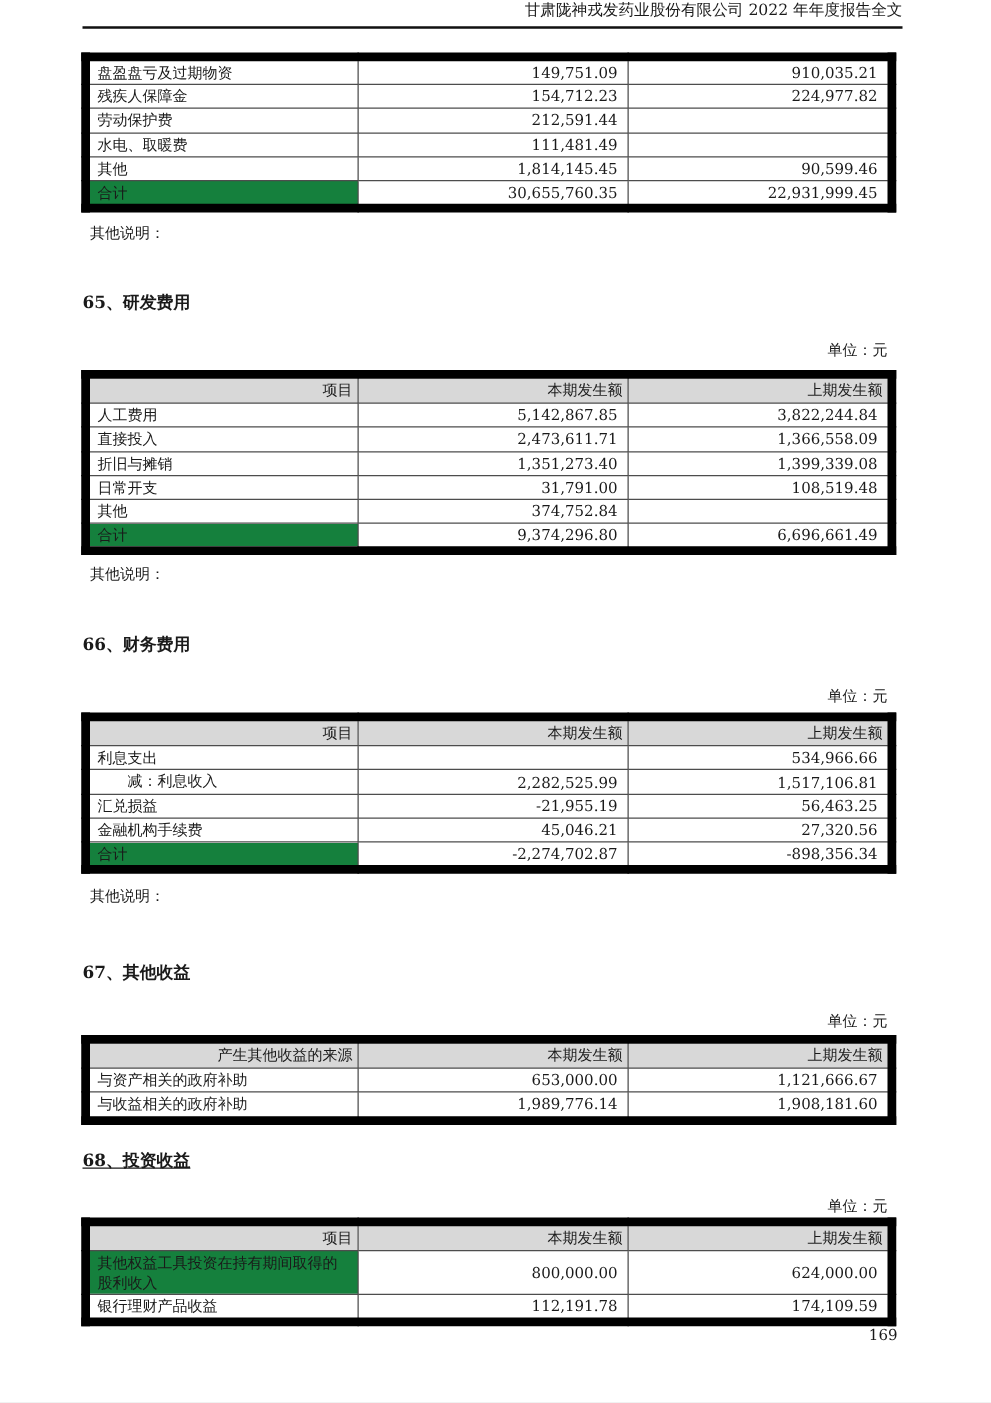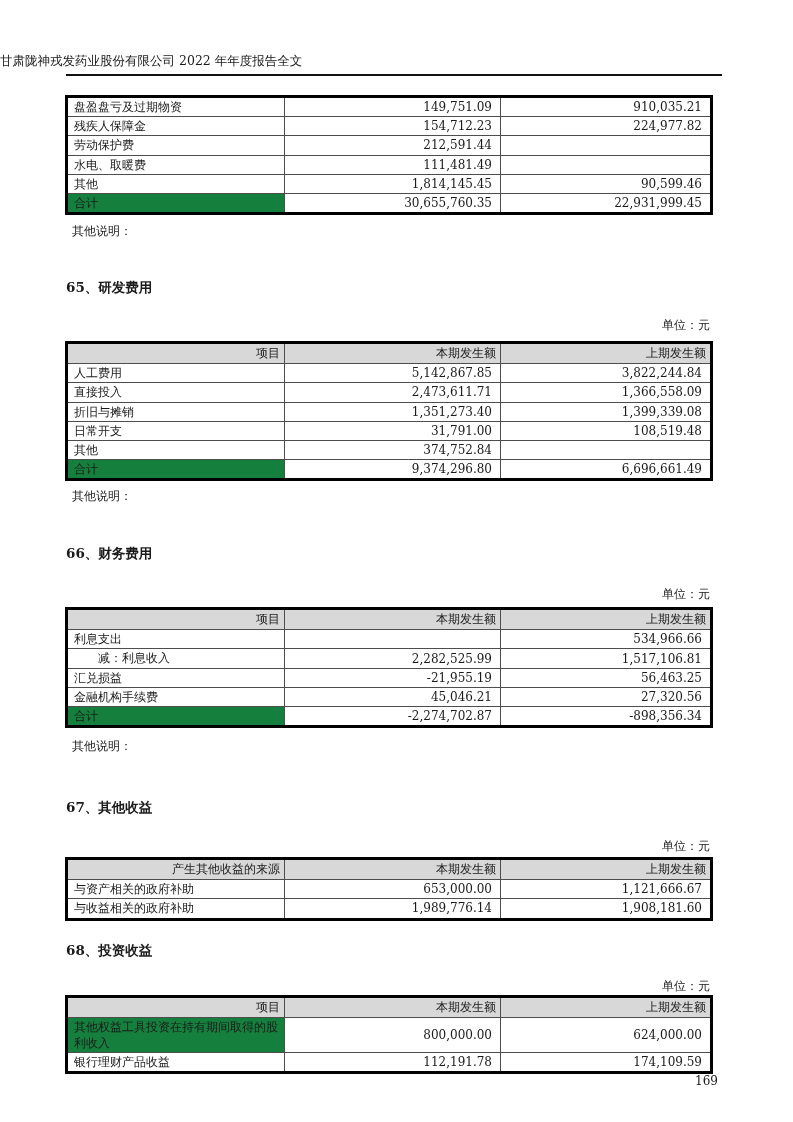--- a/index.html
+++ b/index.html
@@ -2,23 +2,23 @@
 <html><head>
 <meta charset="utf-8">
 <style>
   * { margin:0; padding:0; box-sizing:border-box; }
   html,body { background:#e8e8e8; }
   .page {
     width:793px; height:1122px; background:#ffffff; position:relative;
     font-family:"DejaVu Serif","Liberation Serif",serif; color:#1a1a1a;
     overflow:hidden; margin:0 auto;
   }
-  .doc-header { padding-top:53px; width:722px; font-size:12.5px; line-height:15px; }
+  .doc-header { width:722px; text-align:right; font-size:12.5px; line-height:15px; }
   .header-rule { margin:6px 0 0 66px; width:656px; height:2px; background:#111; }
-  .fin-table { border-collapse:collapse; table-layout:fixed; width:645px; margin-left:65px; border:3px solid #000000; }
+  .fin-table { border-collapse:collapse; table-layout:fixed; width:645px; margin-left:65px; border:7px solid #000000; }
   .fin-table th, .fin-table td { border:1px solid #4d4d4d; font-size:12px; overflow:hidden; vertical-align:middle; }
   .fin-table th { height:20px; font-weight:normal; background:#d8d8d8; text-align:right; padding:1px 4px; }
   .fin-table td.label { height:17px; text-align:left; padding:1px 6px; line-height:1.35; }
   .fin-table td.num { height:17px; text-align:right; padding:1px 8px; }
   .fin-table td.gray { background:#15803d; }
   .fin-table td.indent { padding-left:30px; }
   .note { margin:9px 0 0 72px; font-size:12px; line-height:15px; }
   .sec-title { margin:40px 0 0 66px; font-size:13.5px; font-weight:bold; line-height:17px; }
   .unit { width:710px; text-align:right; font-size:12px; line-height:15px;padding-left:36px; }
   .page-number { margin-top:0; width:718px; text-align:right; font-size:12px; line-height:15px; }
@@ -29,21 +29,21 @@
   #unit-65   { margin-top:22px; }
   #tbl-65    { margin-top:8px; }
   #note-2    { margin-top:8px; }
   #title-66  { margin-top:41px; }
   #unit-66   { margin-top:25px; }
   #tbl-66    { margin-top:5px; }
   #note-3    { margin-top:11px; }
   #title-67  { margin-top:45px; }
   #unit-67   { margin-top:23px; }
   #tbl-67    { margin-top:3px; }
-  #title-68  { margin-top:21px; }
+  #title-68  { margin-top:21px;text-decoration:underline; }
   #unit-68   { margin-top:20px; }
   #tbl-68    { margin-top:1px; }
 </style>
 </head>
 <body>
 
 <div class="page">
 
   <div class="doc-header">
     <span>甘肃陇神戎发药业股份有限公司 2022 年年度报告全文</span>

